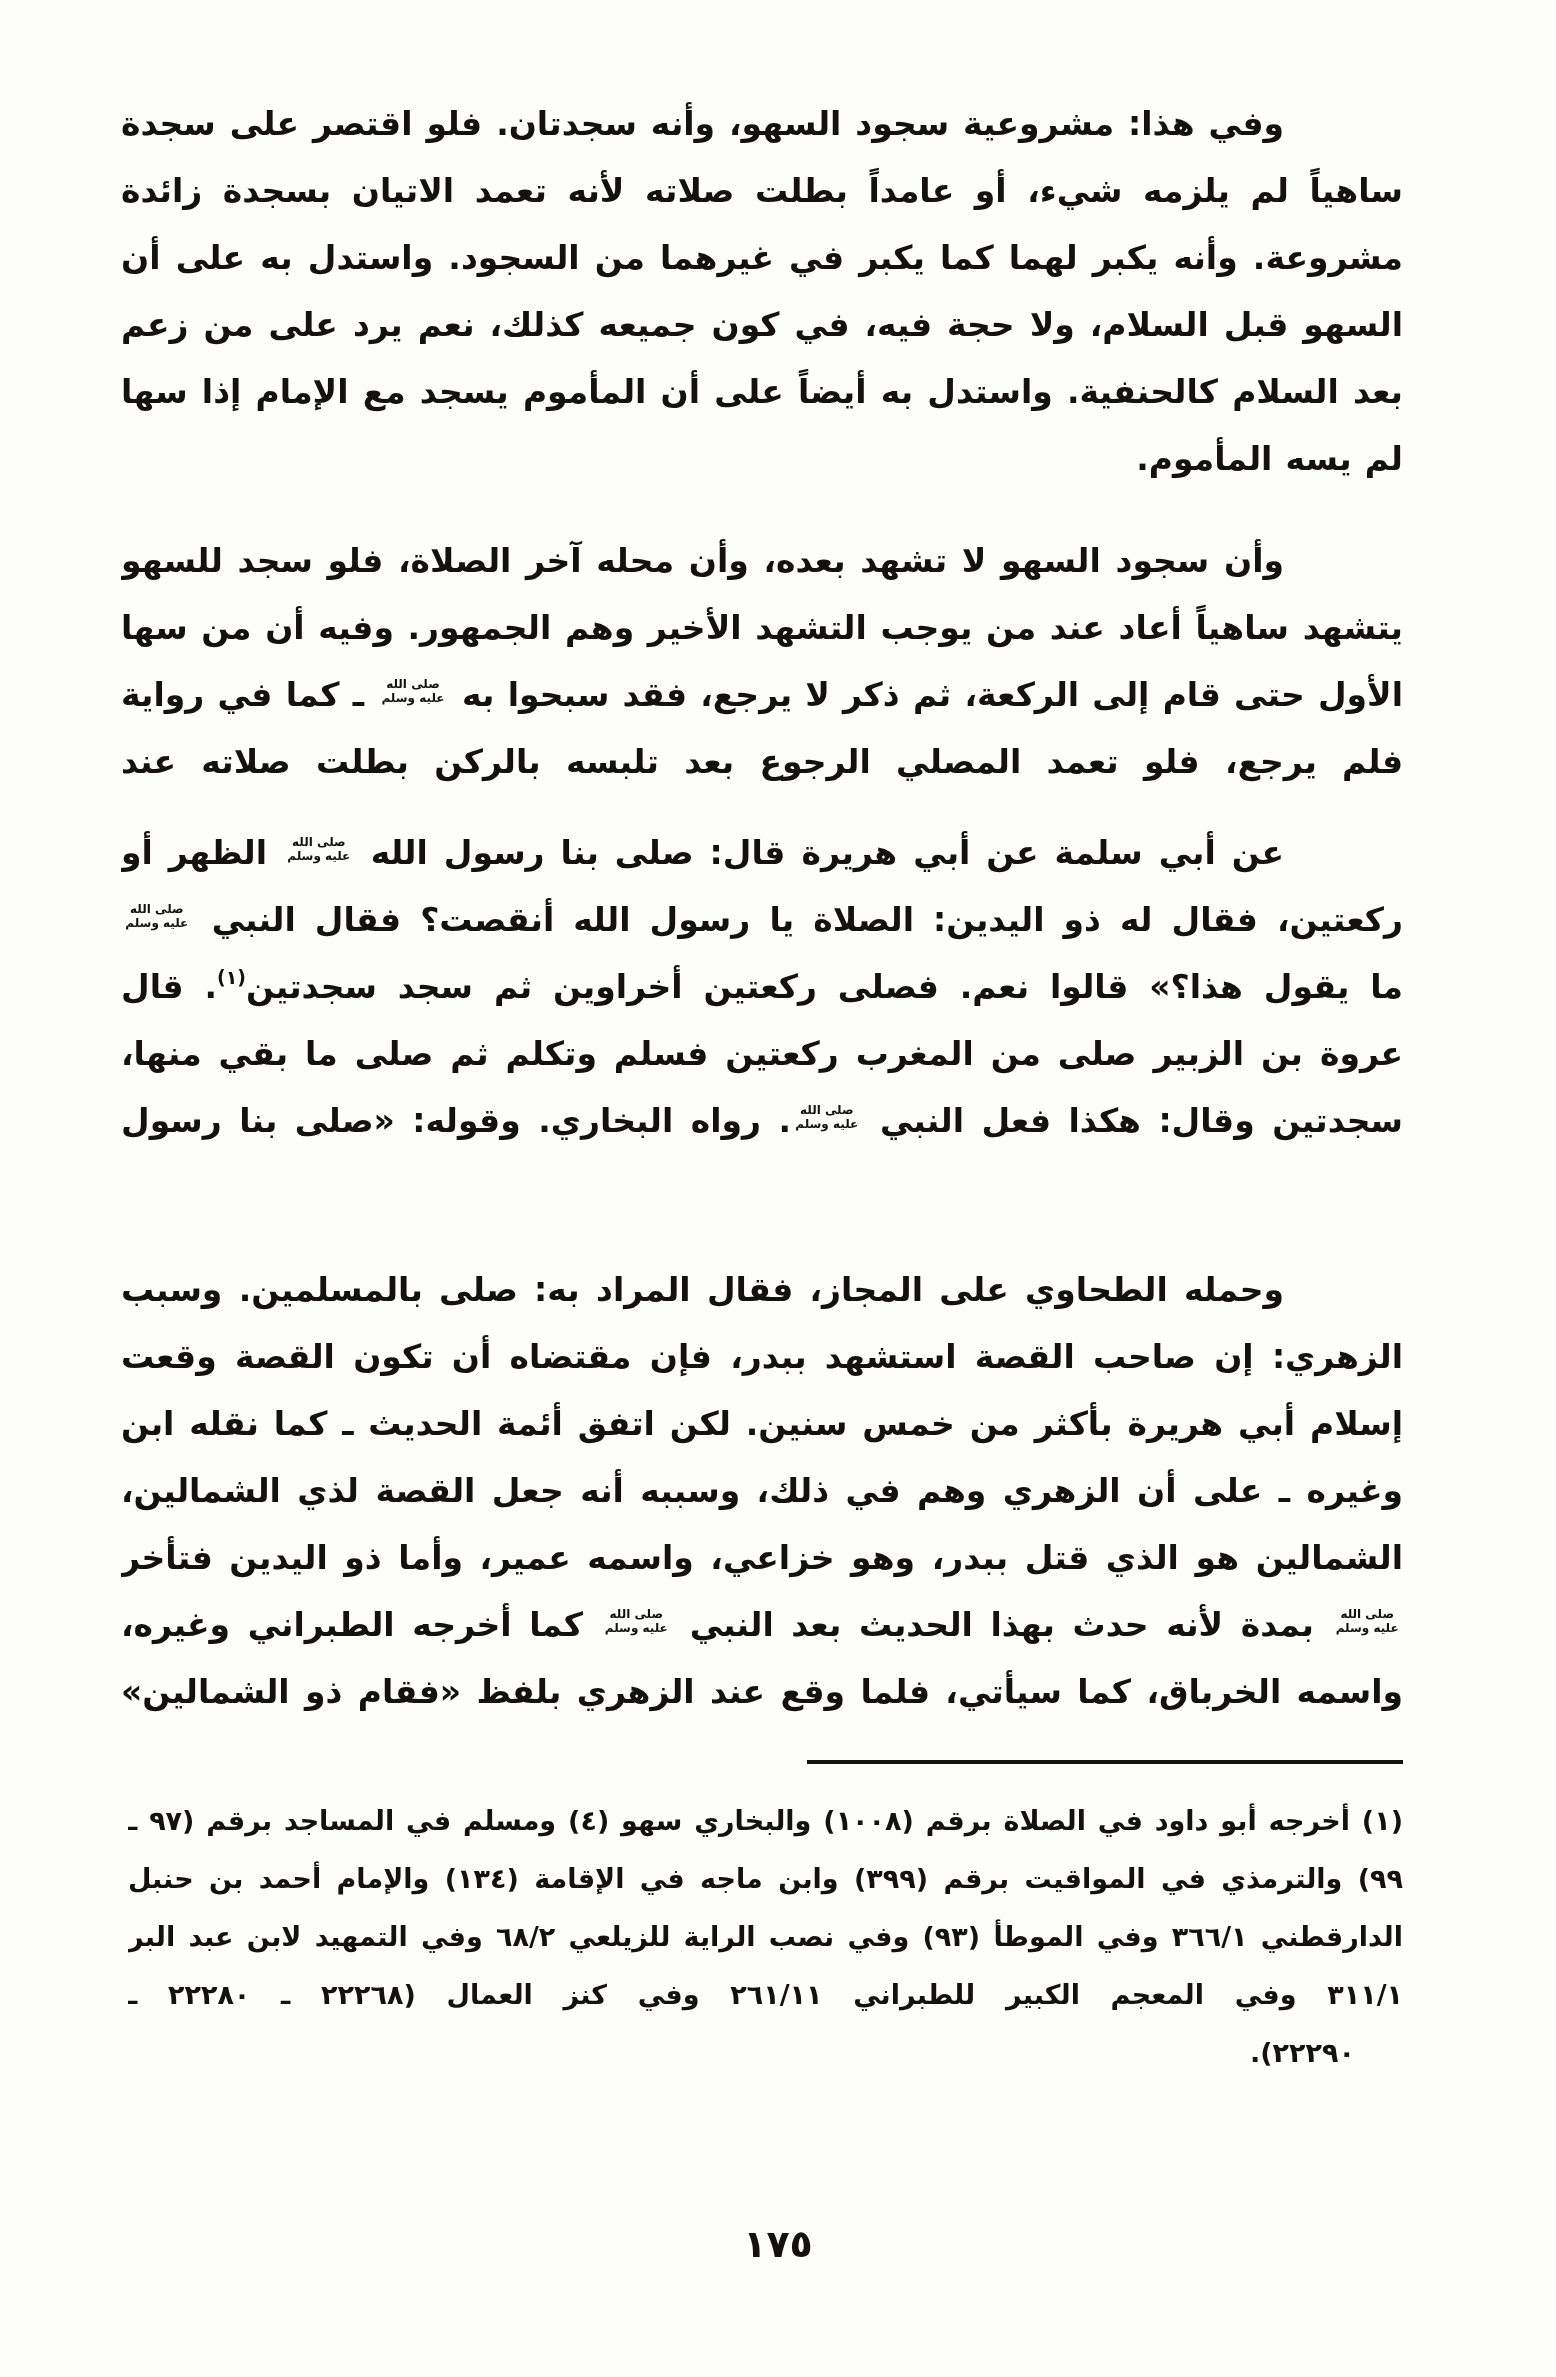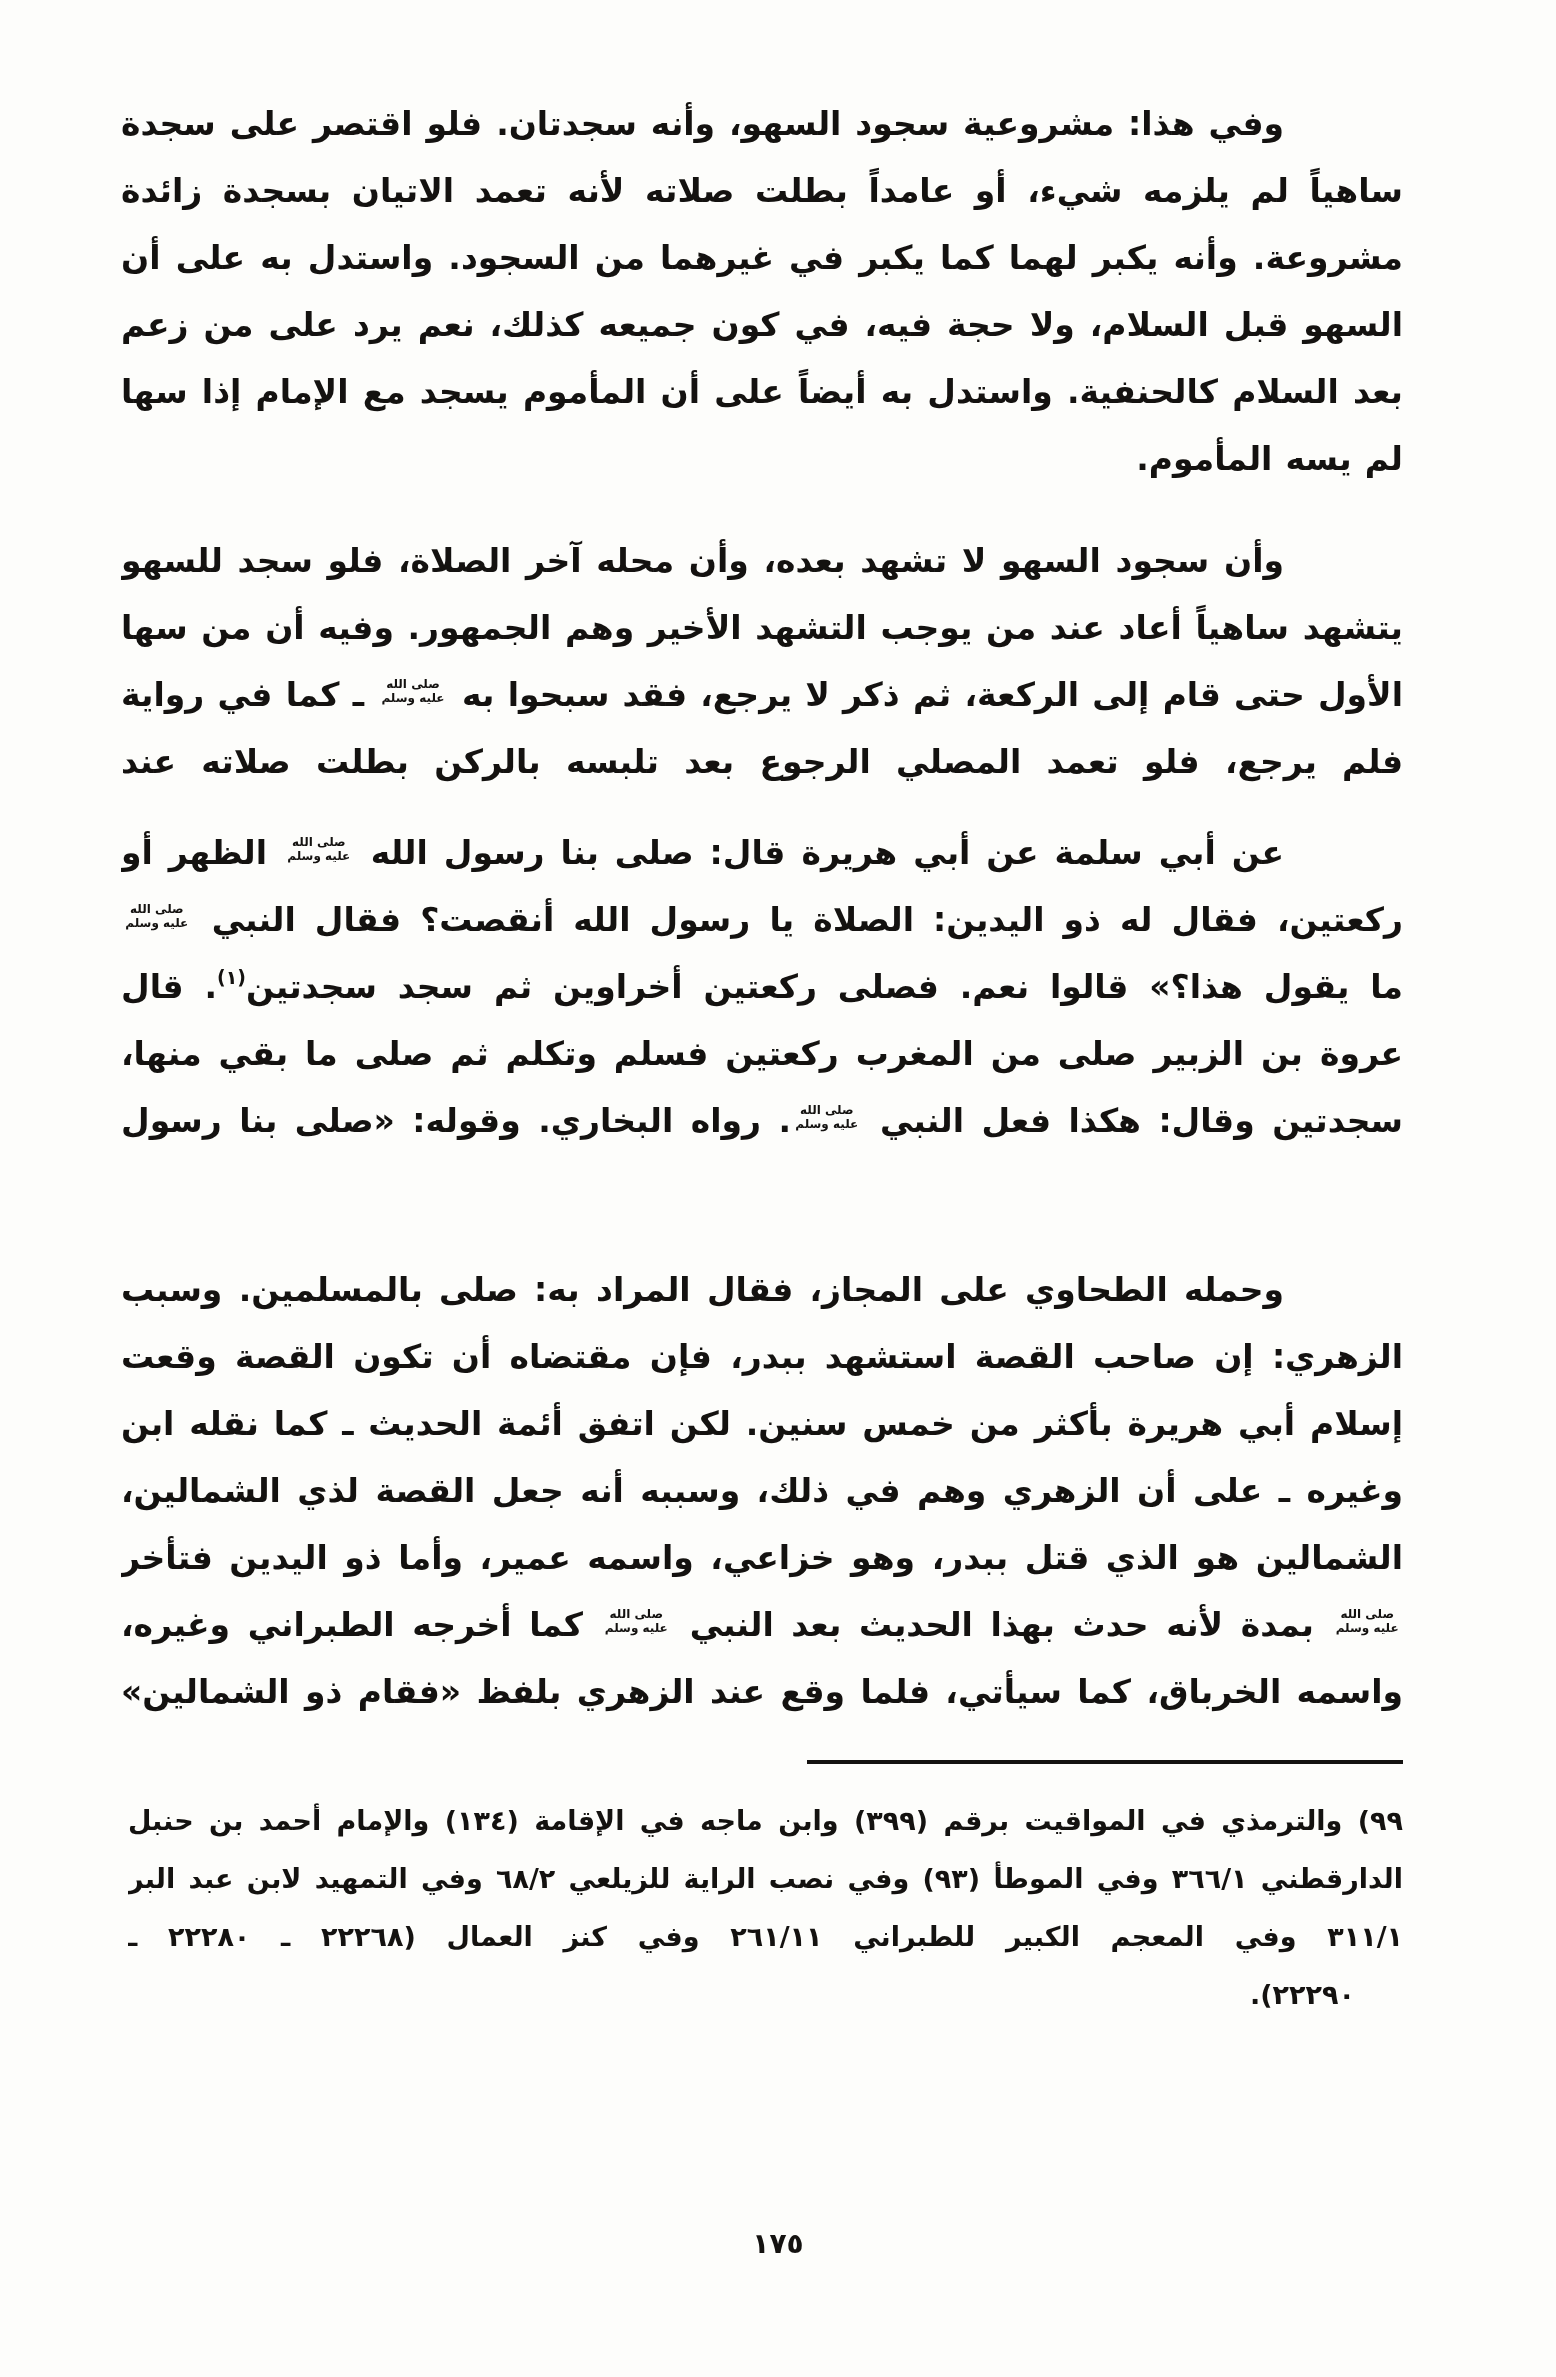--- a/index.html
+++ b/index.html
@@ -42,21 +42,21 @@
   .footnote{position:absolute;top:1792px;right:153px;left:128px;}
   .fline{
     height:58px;line-height:58px;font-size:27px;
     text-align:justify;text-align-last:justify;
     overflow:hidden;word-spacing:1.7px;
   }
   .fline.indent{padding-right:48px;}
   .fline.end{text-align-last:right;}
   .page-number{
     position:absolute;top:2213px;left:0;right:0;height:62px;line-height:62px;
-    text-align:center;text-align-last:center;font-size:28px;
+    text-align:center;text-align-last:center;font-size:38px;
   }
 </style>
 </head>
 <body>
 
 <div class="page">
   <div class="text-column">
       <div class="para para-1">
         <div class="line indent">وفي هذا: مشروعية سجود السهو، وأنه سجدتان. فلو اقتصر على سجدة واحدة</div>
         <div class="line">ساهياً لم يلزمه شيء، أو عامداً بطلت صلاته لأنه تعمد الاتيان بسجدة زائدة ليست</div>
@@ -101,20 +101,21 @@
             <span>عليه وسلم</span>
           </span> بمدة لأنه حدث بهذا الحديث بعد النبي <span class="pbuh">
             <span>صلى الله</span>
             <span>عليه وسلم</span>
           </span> كما أخرجه الطبراني وغيره، وهو سلمي،</div>
         <div class="line">واسمه الخرباق، كما سيأتي، فلما وقع عند الزهري بلفظ «فقام ذو الشمالين» وهو يعرف</div>
       </div>
     </div>
   <div class="footnote-separator"></div>
   <div class="footnote">
+      <div class="fline">(١) أخرجه أبو داود في الصلاة برقم (١٠٠٨) والبخاري سهو (٤) ومسلم في المساجد برقم (٩٧ ـ</div>
       <div class="fline">٩٩) والترمذي في المواقيت برقم (٣٩٩) وابن ماجه في الإقامة (١٣٤) والإمام أحمد بن حنبل</div>
       <div class="fline">الدارقطني ٣٦٦/١ وفي الموطأ (٩٣) وفي نصب الراية للزيلعي ٦٨/٢ وفي التمهيد لابن عبد البر</div>
       <div class="fline">٣١١/١ وفي المعجم الكبير للطبراني ٢٦١/١١ وفي كنز العمال (٢٢٢٦٨ ـ ٢٢٢٨٠ ـ</div>
       <div class="fline indent end">٢٢٢٩٠).</div>
     </div>
   <div class="page-number">١٧٥</div>
 </div>
 
 
 </body></html>

